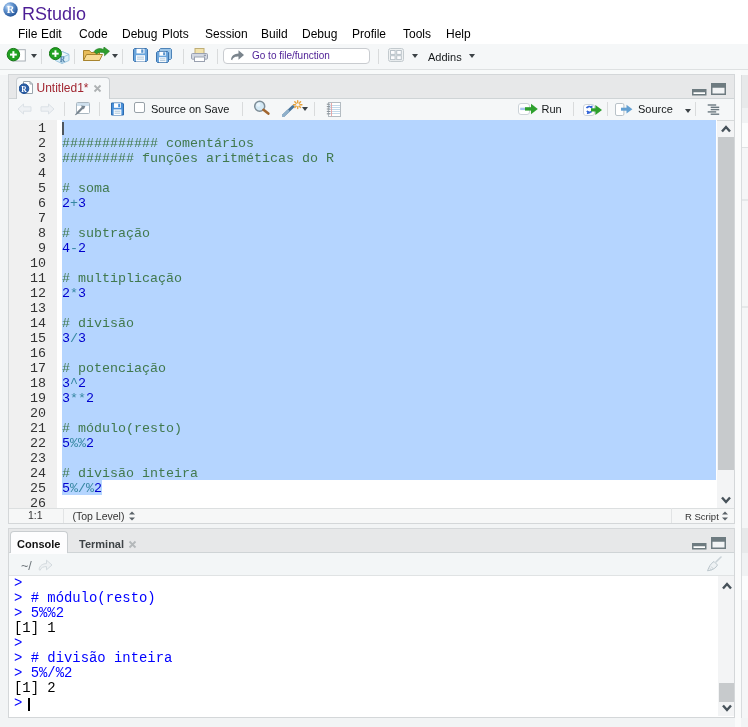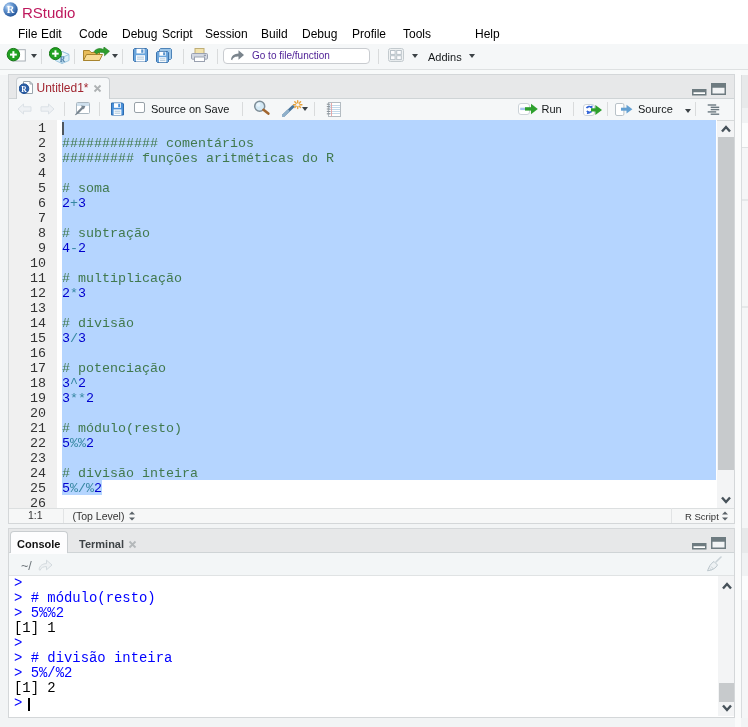--- a/index.html
+++ b/index.html
@@ -16,34 +16,34 @@
   <defs>
       <radialGradient id="rg" cx="35%" cy="30%" r="75%">
     <stop offset="0%" stop-color="#cfe2f7"></stop>
         <stop offset="35%" stop-color="#6f9fd8"></stop>
         <stop offset="100%" stop-color="#1d4f94"></stop>
   </radialGradient>
     </defs>
   <circle cx="7.5" cy="7.5" r="7.2" fill="url(#rg)"></circle>
   <text x="7.5" y="11.4" font-family="Liberation Serif" font-size="10.5" font-weight="bold" fill="#fff" text-anchor="middle">R</text>
 </svg>
-<div class="abs" style="left:22px;top:4px;font-size:15px;color:#be185d;">RStudio</div>
+<div class="abs" style="left:22px;top:4px;font-size:18px;color:#4c1d95;">RStudio</div>
 
 <div class="abs" style="left:0;top:23px;width:748px;height:21px;background:#fff;font-size:12px;color:#000;">
   <span class="abs" style="left:18px;top:4px;">File</span>
   <span class="abs" style="left:41px;top:4px;">Edit</span>
   <span class="abs" style="left:79px;top:4px;text-align:center;">Code</span>
   <span class="abs" style="left:122px;top:4px;">Debug</span>
-  <span class="abs" style="left:162px;top:4px;">Script</span>
+  <span class="abs" style="left:162px;top:4px;">Plots</span>
   <span class="abs" style="left:205px;top:4px;">Session</span>
   <span class="abs" style="left:261px;top:4px;">Build</span>
   <span class="abs" style="left:302px;top:4px;text-align:center;">Debug</span>
   <span class="abs" style="left:352px;top:4px;">Profile</span>
   <span class="abs" style="left:403px;top:4px;">Tools</span>
-  <span class="abs" style="left:446px;top:4px;margin-left:29px;">Help</span>
+  <span class="abs" style="left:446px;top:4px;">Help</span>
 </div>
 
 <div class="abs" style="left:0;top:44px;width:748px;height:26px;background:#f5f7f8;border-bottom:1px solid #dee1e2;box-sizing:border-box;"></div>
 
 <svg class="abs" style="left:6px;top:47px;" width="21" height="16" viewBox="0 0 21 16">
   <rect x="6.3" y="2.7" width="13" height="11.3" fill="#fff" stroke="#a8b0b6"></rect>
   <circle cx="7.4" cy="7.6" r="6.2" fill="#21a121" stroke="#157815"></circle>
   <rect x="6.4" y="4.2" width="2" height="6.8" fill="#fff"></rect>
   <rect x="4" y="6.6" width="6.8" height="2" fill="#fff"></rect>
 </svg>

